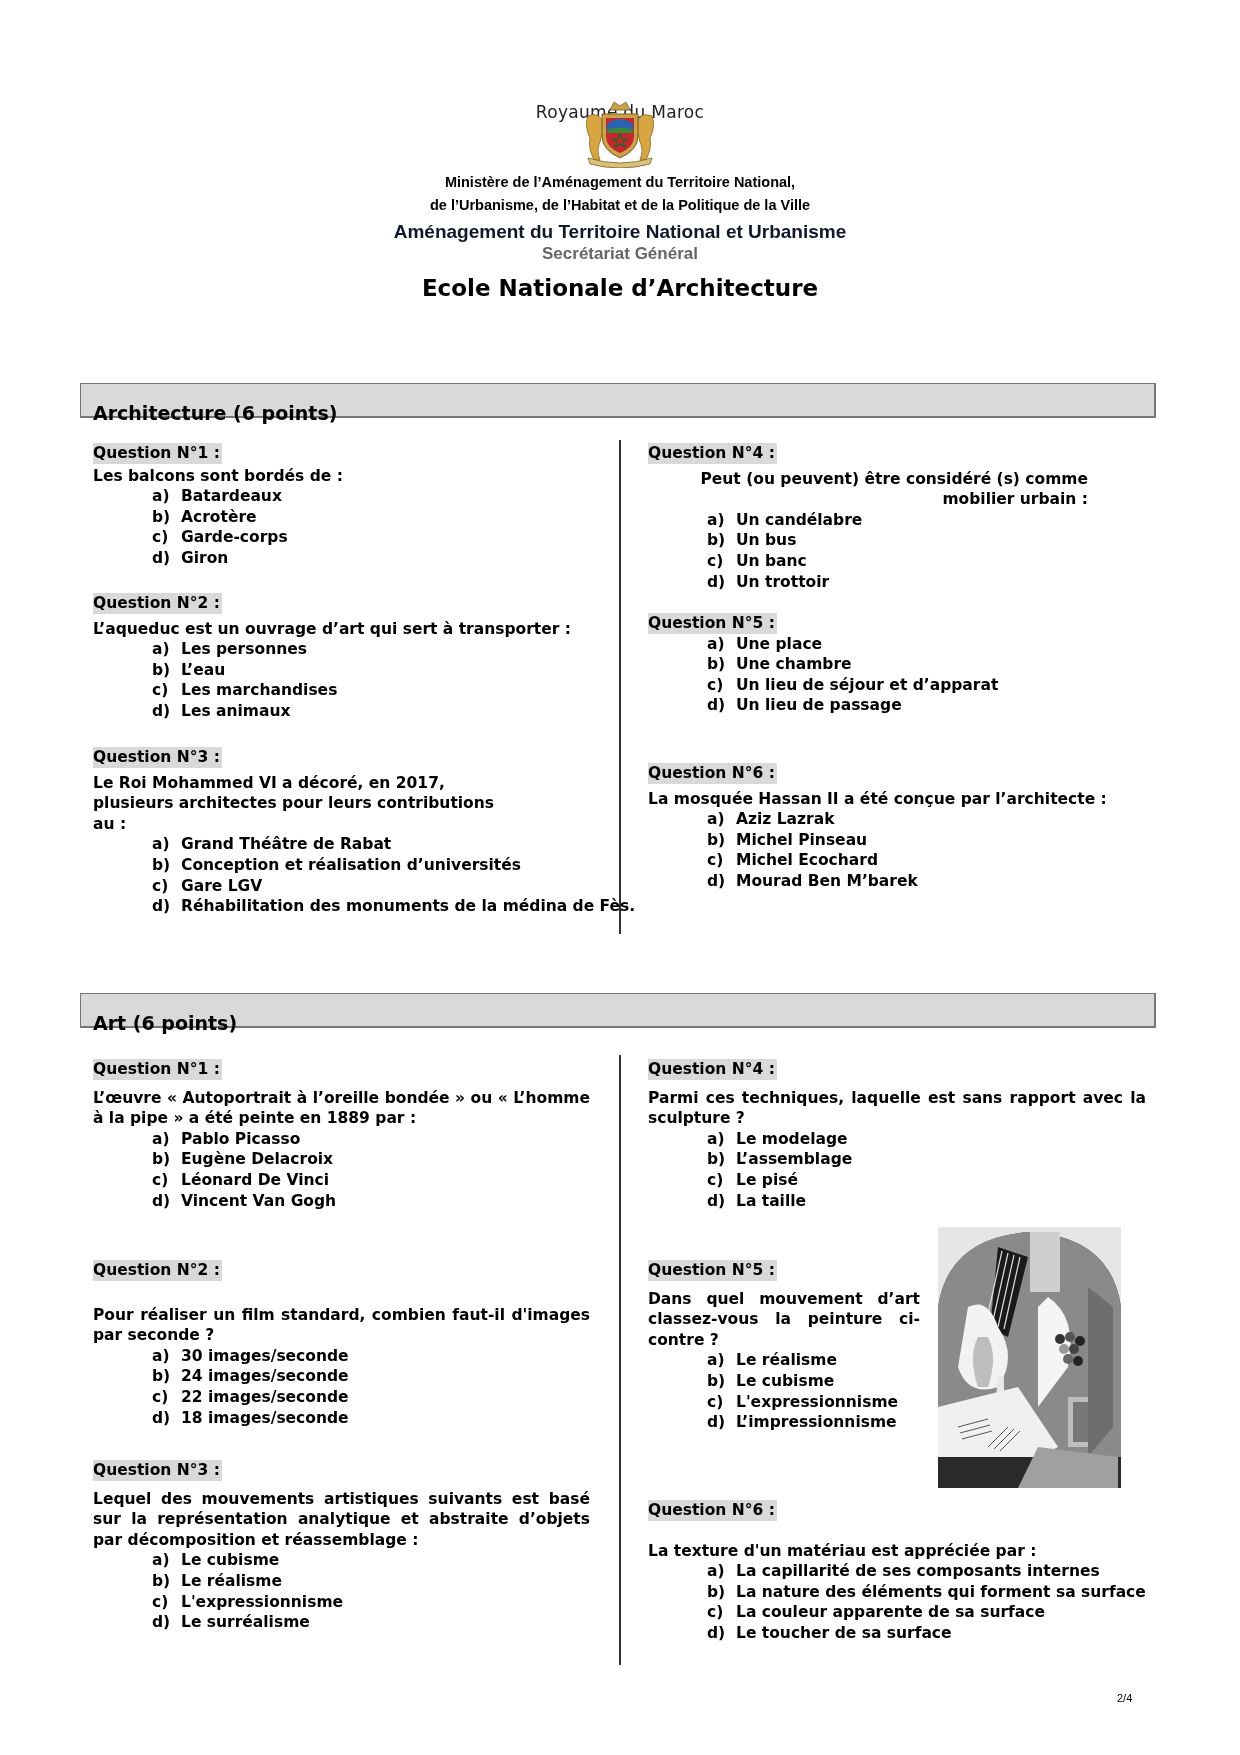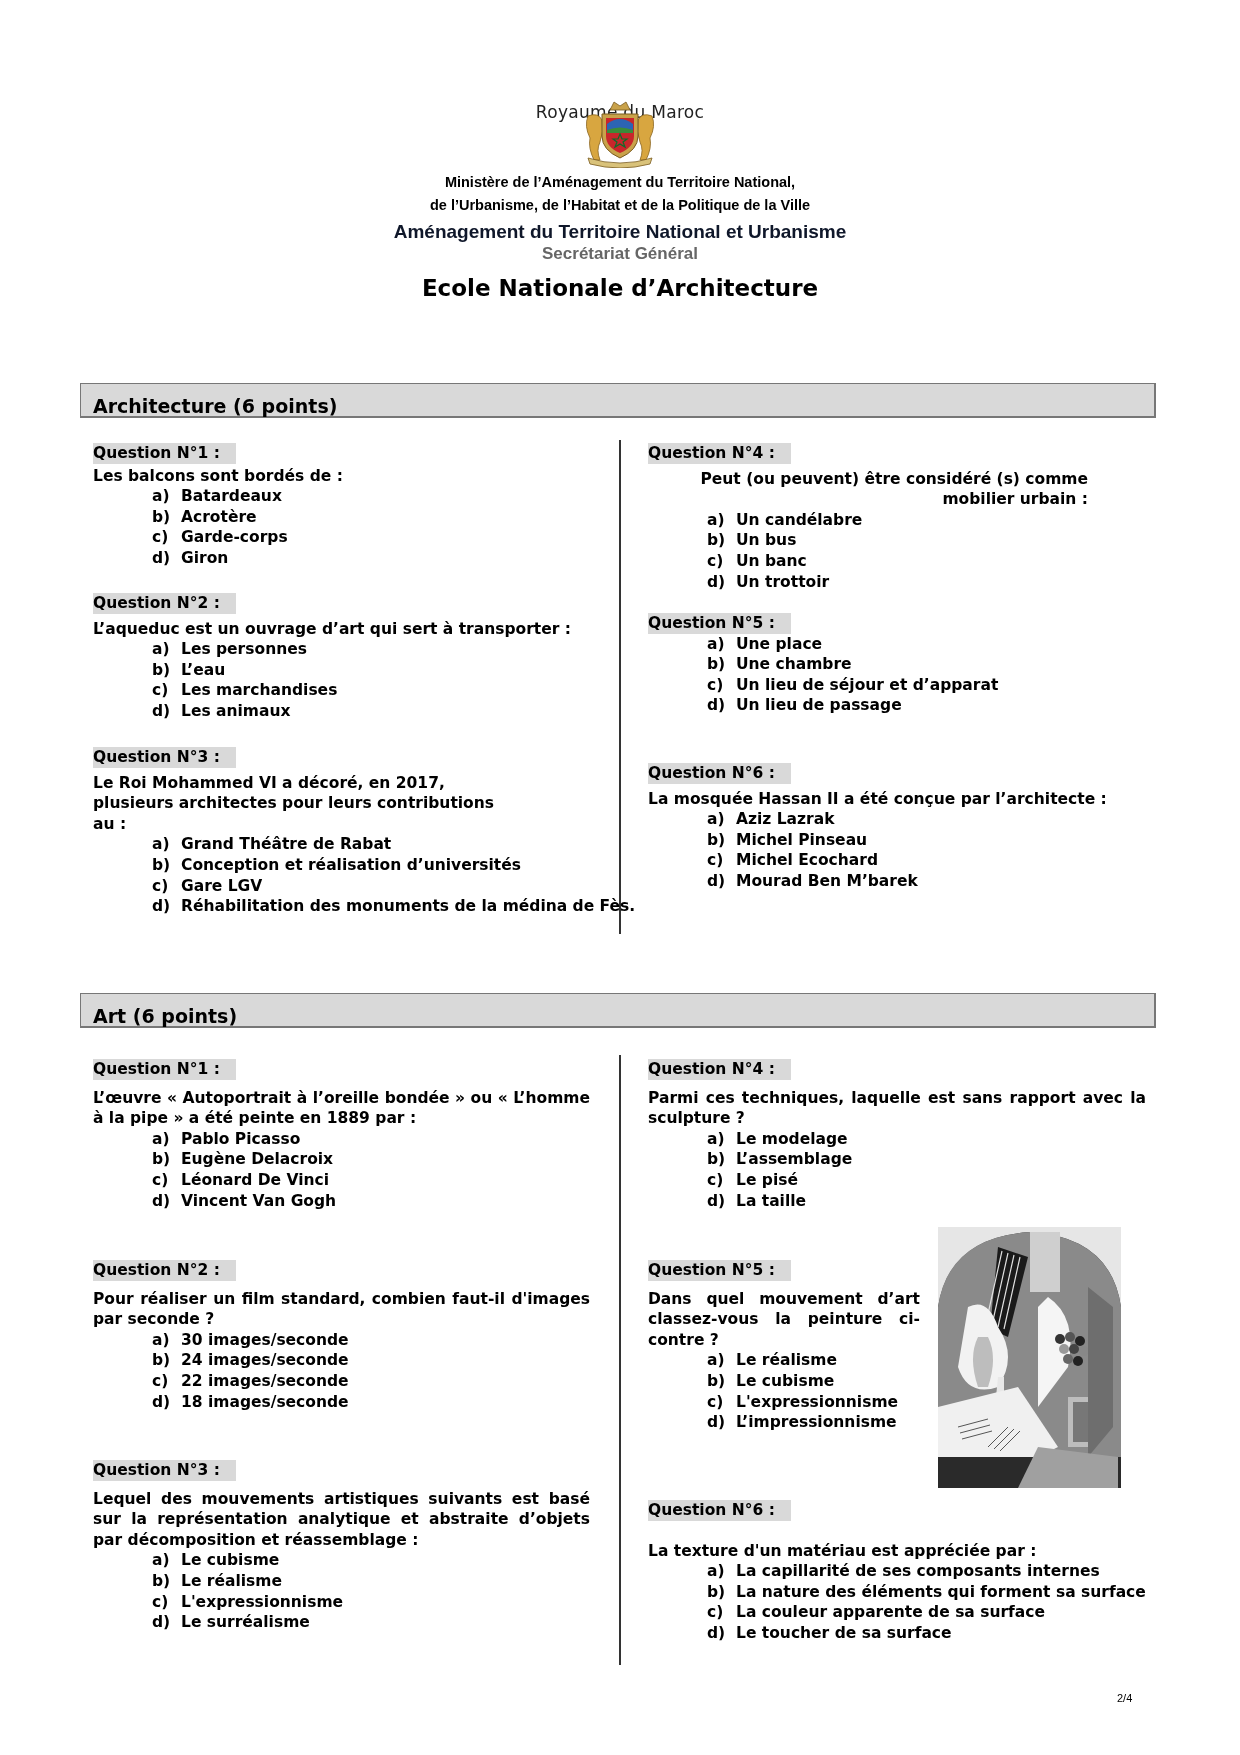--- a/index.html
+++ b/index.html
@@ -9,26 +9,26 @@
   .header { position: absolute; left: 0; top: 0; width: 1240px; text-align: center; }
   .royaume { position: absolute; top: 74px; width: 100%; font-size: 17px; font-family: "DejaVu Sans", sans-serif; color: #222; letter-spacing: 0.3px; margin-top: 28px; }
   .emblem { position: absolute; top: 96px; left: 580px; width: 80px; height: 72px; }
   .ministere1 { position: absolute; top: 174px; width: 100%; font-size: 14.5px; font-weight: bold; font-family: "Liberation Sans", sans-serif; }
   .ministere2 { position: absolute; top: 197px; width: 100%; font-size: 14.5px; font-weight: bold; font-family: "Liberation Sans", sans-serif; }
   .amenagement { position: absolute; top: 221px; width: 100%; font-size: 19px; font-weight: bold; color: #0f172a; font-family: "Liberation Sans", sans-serif; }
   .secretariat { position: absolute; top: 244px; width: 100%; font-size: 17px; font-weight: bold; color: #666; font-family: "Liberation Sans", sans-serif; }
   .ecole { position: absolute; top: 275px; width: 100%; font-size: 23px; font-family: "DejaVu Sans", sans-serif; font-weight: bold; }
 
   .section-bar { position: absolute; left: 80px; width: 1076px; height: 35px; background: #d9d9d9; border: 1.5px solid #777; border-bottom-width: 2px; border-right-width: 2px; }
-  .section-bar span { position: absolute; left: 12px; top: 11px; font-size: 19px; font-weight: bold; text-align: center; }
+  .section-bar span { position: absolute; left: 12px; top: 18px; font-size: 19px; font-weight: bold; text-align: center; }
 
   .divider { position: absolute; left: 619px; width: 1.5px; background: #333; }
 
   .q { position: absolute; font-size: 15.5px; font-weight: bold; line-height: 20.6px; }
-  .q .qlabel { display: inline-block; background: #d9d9d9; padding-right: 16px; }
+  .q .qlabel { display: inline-block; background: #d9d9d9; padding-right: 2px; }
   .q .qtext { margin-top: 2px; text-align: justify; }
   .q .qtext.left { text-align: left; }
   .q ol { list-style: none; margin-left: 59px; }
   .q ol li { position: relative; padding-left: 29px; }
   .q ol li .letter { position: absolute; left: 0; top: 0; }
 
   .left-col { left: 93px; width: 497px; }
   .right-col { left: 648px; width: 498px; }
 
   .painting { position: absolute; left: 938px; top: 1227px; width: 183px; height: 261px; }
@@ -147,21 +147,21 @@
   <ol>
     <li><span class="letter">a)</span><span>Pablo Picasso</span></li>
     <li><span class="letter">b)</span><span>Eugène Delacroix</span></li>
     <li><span class="letter">c)</span><span>Léonard De Vinci</span></li>
     <li><span class="letter">d)</span><span>Vincent Van Gogh</span></li>
   </ol>
 </div>
 
 <div class="q left-col" style="top:1260px;">
   <div class="qlabel">Question N°2 :</div>
-  <div class="qtext" style="margin-top:8px;">Pour réaliser un film standard, combien faut-il d'images par seconde ?</div>
+  <div class="qtext" style="margin-top:24px;">Pour réaliser un film standard, combien faut-il d'images par seconde ?</div>
   <ol>
     <li><span class="letter">a)</span><span>30 images/seconde</span></li>
     <li><span class="letter">b)</span><span>24 images/seconde</span></li>
     <li><span class="letter">c)</span><span>22 images/seconde</span></li>
     <li><span class="letter">d)</span><span>18 images/seconde</span></li>
   </ol>
 </div>
 
 <div class="q left-col" style="top:1460px;">
   <div class="qlabel">Question N°3 :</div>

